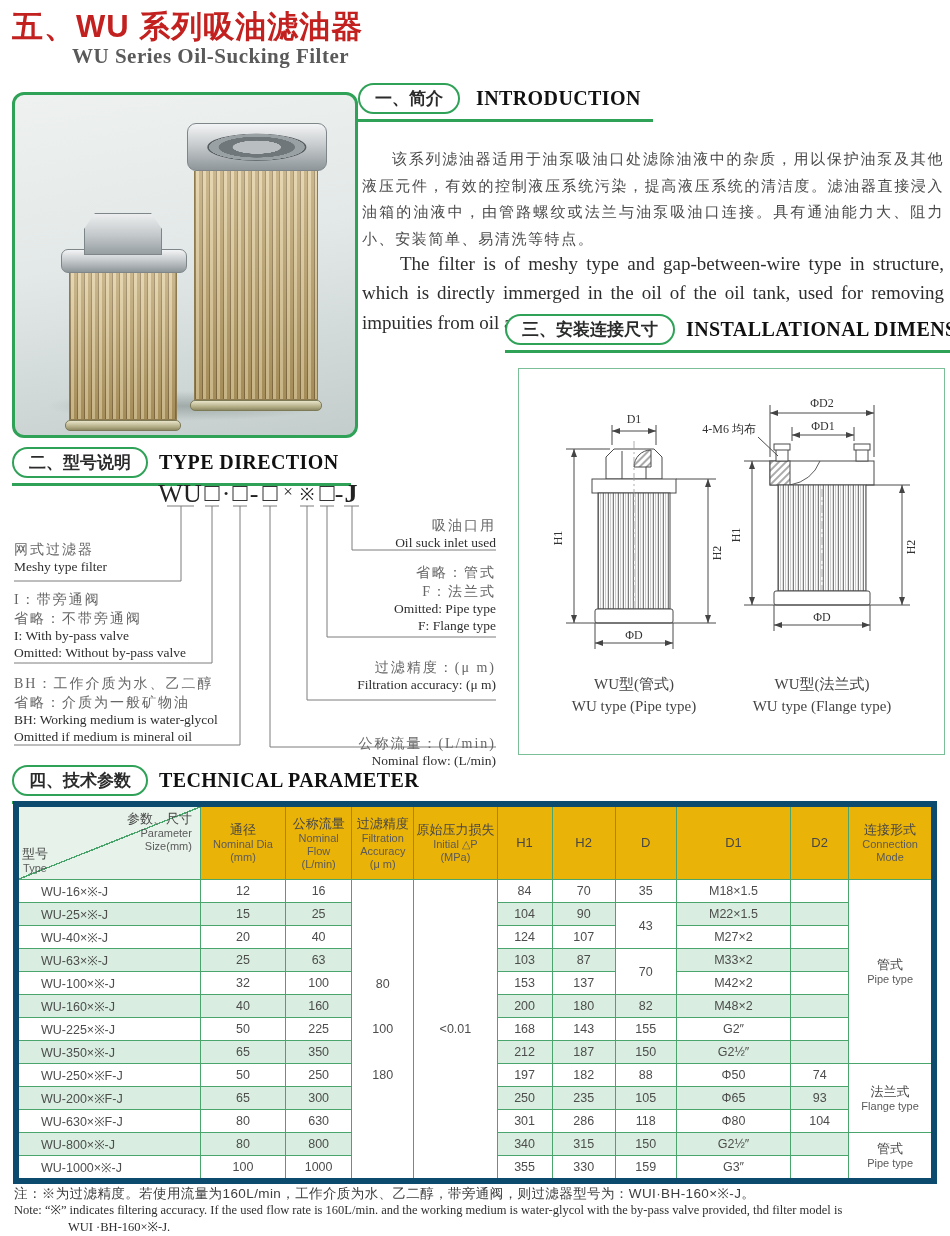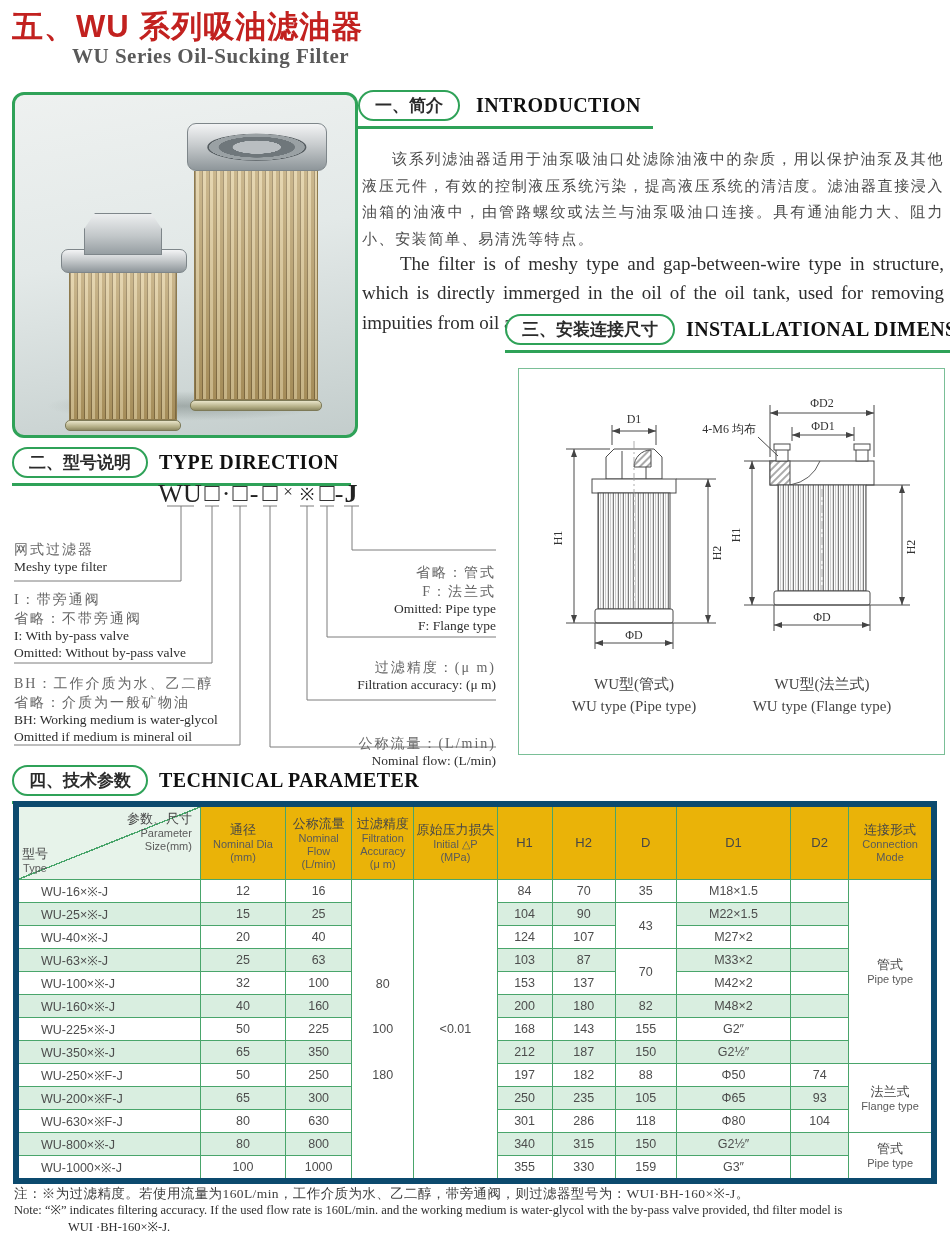--- a/index.html
+++ b/index.html
@@ -69,21 +69,21 @@
   td.mcell{background:#fff !important;}
   .acc-cell{position:relative;}
   .acc-cell span{position:absolute;left:0;right:0;text-align:center;transform:translateY(-50%);}
   .corner{position:relative;
      background-image:linear-gradient(to bottom right,transparent calc(50% - .7px),
        #49a56b calc(50% - .7px),#49a56b calc(50% + .7px),transparent calc(50% + .7px)) !important;
      background-color:#e7f3ea !important;}
   .corner .ct{position:absolute;top:4px;right:8px;text-align:right;}
   .corner .cb{position:absolute;bottom:4px;left:3px;text-align:center;}
   
-  .note-zh{position:absolute;left:14px;top:1184px;width:930px;font-family:Liberation Serif, serif;
+  .note-zh{position:absolute;left:14px;top:1184px;width:930px;font-family:Liberation Sans, sans-serif;
         font-size:13.5px;color:#3d3d3d;letter-spacing:.4px;}
   .note-en{position:absolute;left:14px;top:1203px;width:930px;font-family:"Liberation Serif",serif;
         font-size:12.5px;color:#2e2e2e;line-height:15px;}
   .note-en2{position:absolute;left:68px;top:1218px;font-family:"Liberation Serif",serif;
         font-size:12.5px;color:#2e2e2e;}
   .dim-svg text{font-family:"Liberation Serif",serif;font-size:12px;fill:#333;}
   .dim-svg .cap-t{font-size:15px;fill:#444;}
 </style>
 </head>
 <body>
@@ -105,21 +105,21 @@
 
     <div class="filt" style="left:172px;top:28px;width:138px;">
       <div class="cap" style="position:relative;width:138px;height:46px;border-radius:9px;">
         <div class="cap-hole"></div>
       </div>
       <div class="filt-body" style="width:122px;height:228px;margin:0 auto;"></div>
       <div class="rim" style="width:130px;margin:0 auto;"></div>
     </div>
   </div>
 
-  <div class="sec-head" style="left:358px;top:90px;gap:16px;">
+  <div class="sec-head" style="left:358px;top:83px;gap:16px;">
     <span class="pill">一、简介</span>
     <span class="sec-title">INTRODUCTION</span>
   </div>
   <div class="intro-zh">该系列滤油器适用于油泵吸油口处滤除油液中的杂质，用以保护油泵及其他液压元件，有效的控制液压系统污染，提高液压系统的清洁度。滤油器直接浸入油箱的油液中，由管路螺纹或法兰与油泵吸油口连接。具有通油能力大、阻力小、安装简单、易清洗等特点。</div>
   <div class="intro-en">The filter is of meshy type and gap-between-wire type in structure, which is directly immerged in the oil of the oil tank, used for removing impuities from oil at the oil pump inlet.</div>
 
   <div class="sec-head" style="left:505px;top:314px;">
     <span class="pill">三、安装连接尺寸</span>
     <span class="sec-title">INSTALLATIONAL DIMENSIONS</span>
   </div>
@@ -262,20 +262,24 @@
       <div class="zh">省略：不带旁通阀</div>
       <div class="en">I: With by-pass valve</div>
       <div class="en">Omitted: Without by-pass valve</div>
     </div>
     <div class="tlabel" style="left:14px;top:196px;">
       <div class="zh">BH：工作介质为水、乙二醇</div>
       <div class="zh">省略：介质为一般矿物油</div>
       <div class="en">BH: Working medium is water-glycol</div>
       <div class="en">Omitted if medium is mineral oil</div>
     </div>
+    <div class="tlabel tl-right" style="top:38px;">
+      <div class="zh">吸油口用</div>
+      <div class="en">Oil suck inlet used</div>
+    </div>
     <div class="tlabel tl-right" style="top:85px;">
       <div class="zh">省略：管式</div>
       <div class="zh">F：法兰式</div>
       <div class="en">Omitted: Pipe type</div>
       <div class="en">F: Flange type</div>
     </div>
     <div class="tlabel tl-right" style="top:180px;">
       <div class="zh">过滤精度：(μ m)</div>
       <div class="en">Filtration accuracy: (μ m)</div>
     </div>

